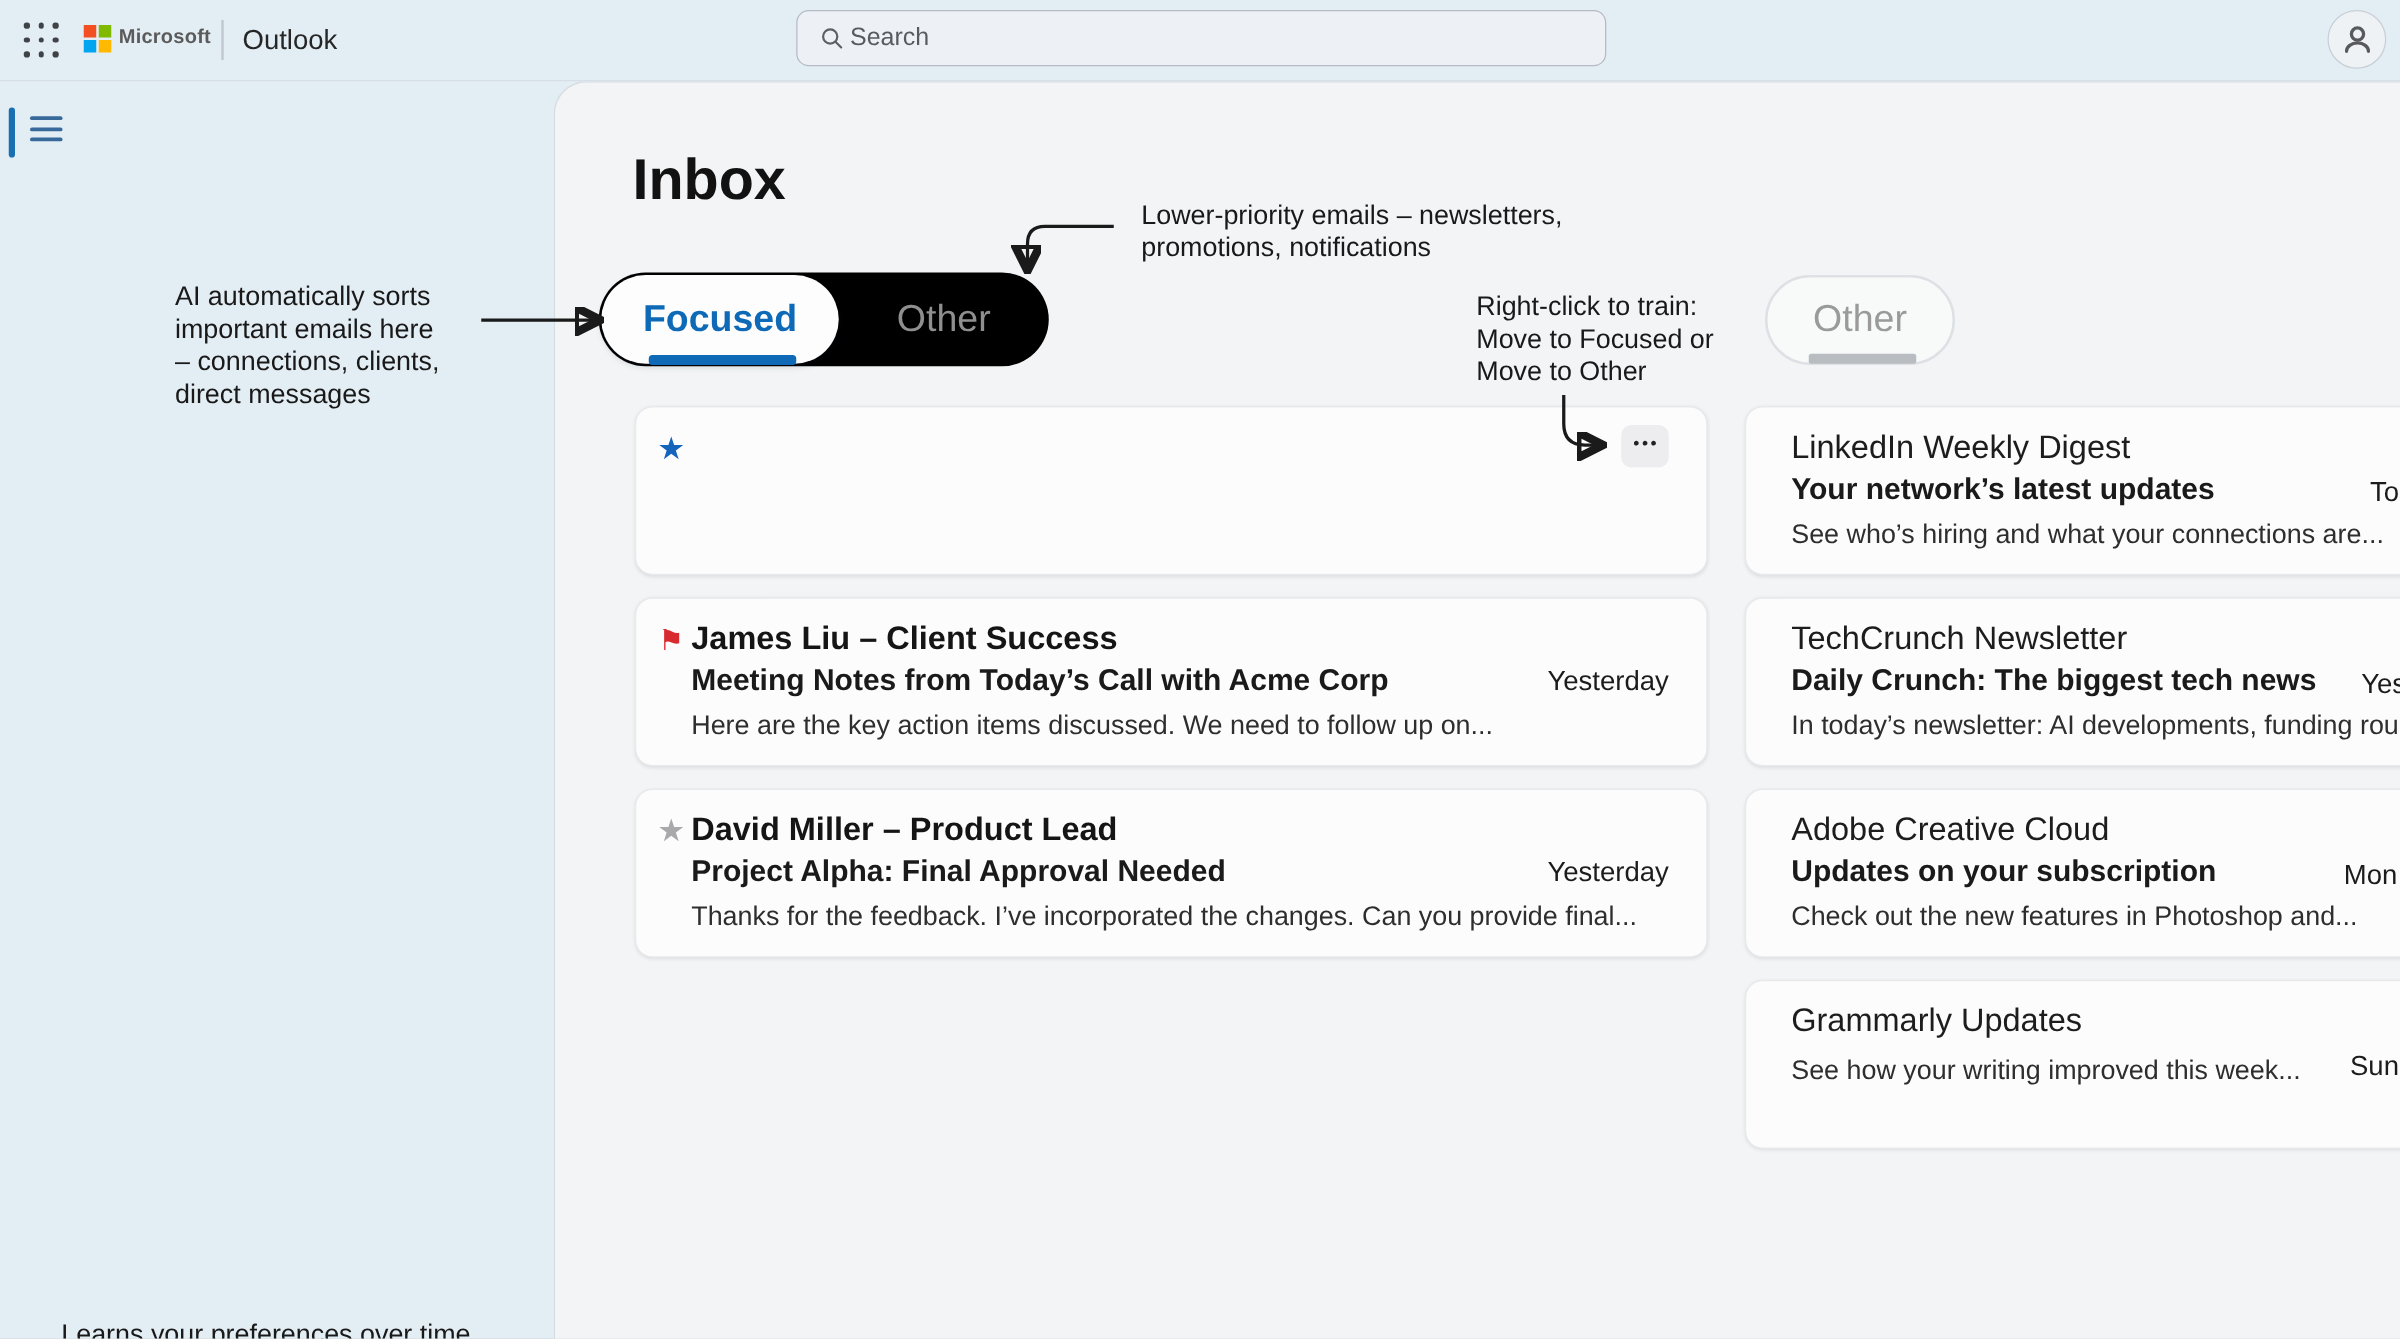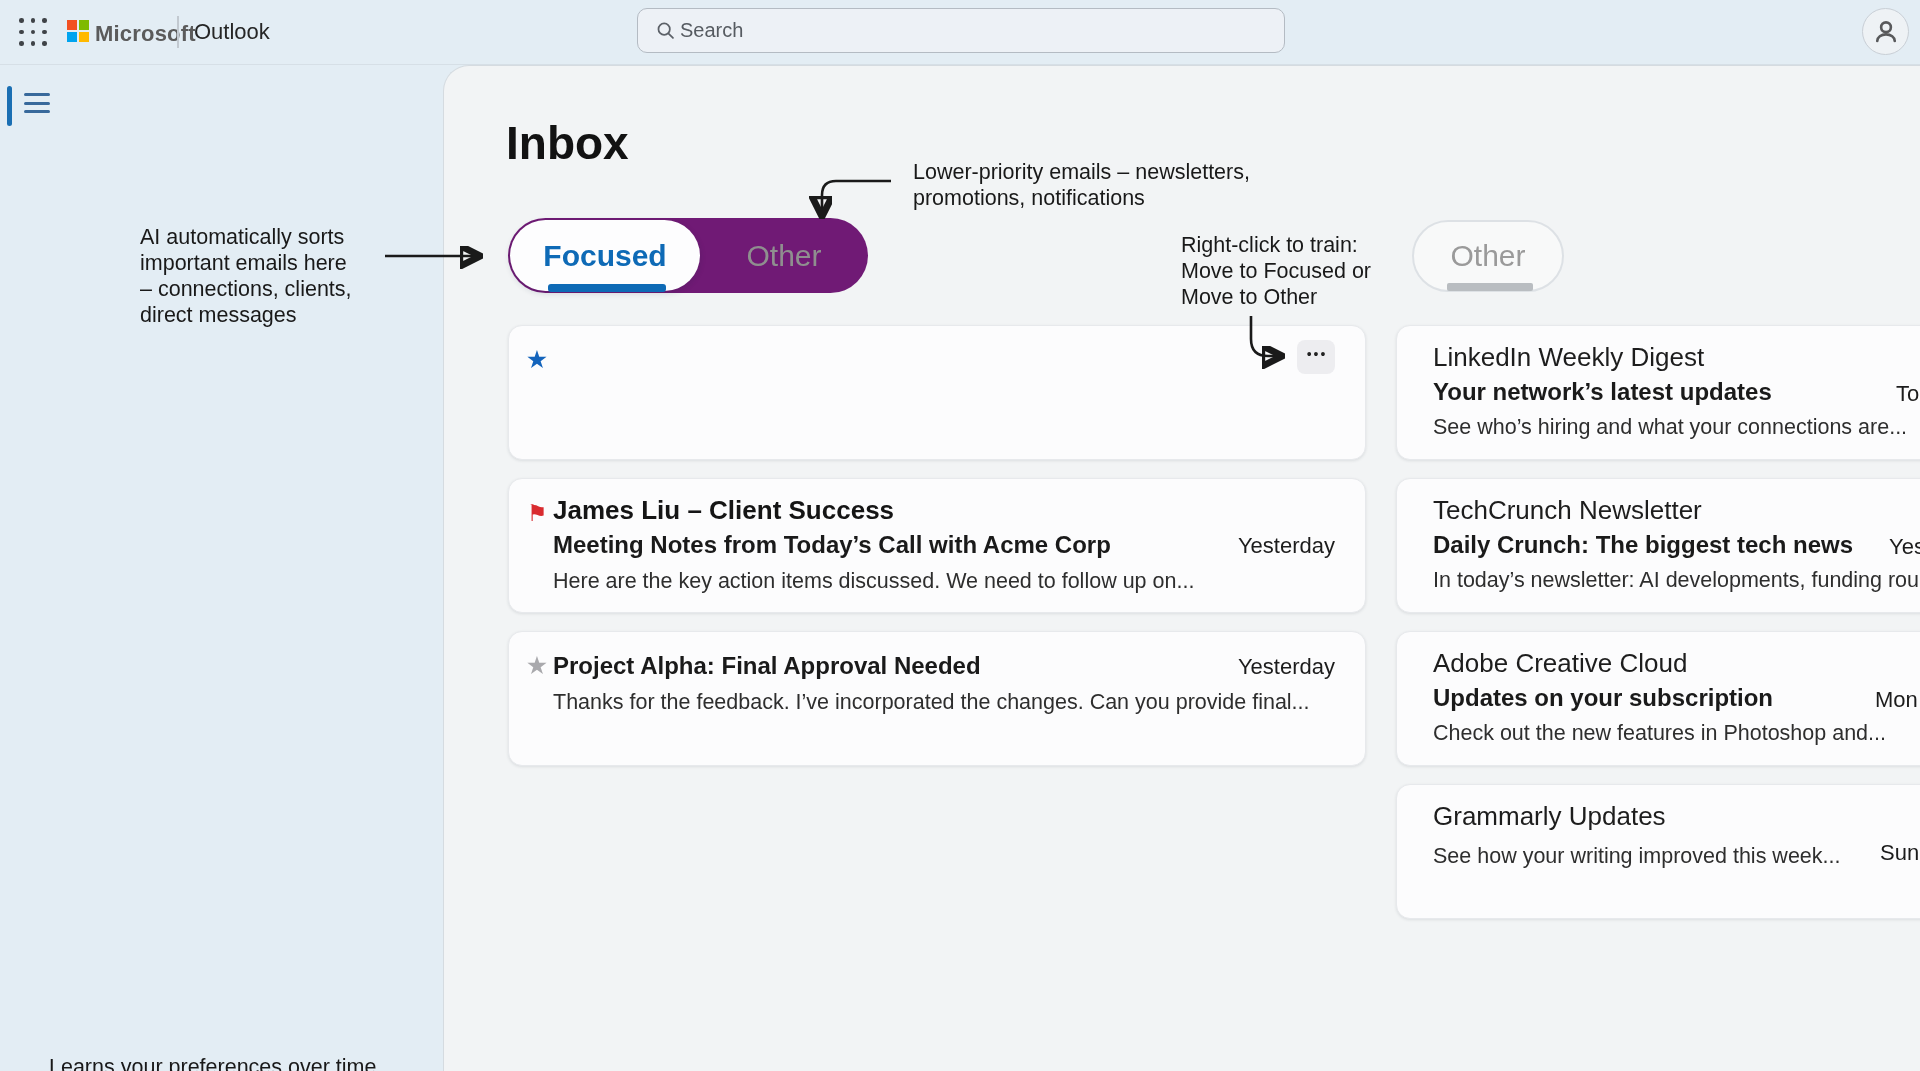--- a/index.html
+++ b/index.html
@@ -11,21 +11,21 @@
   }
   
   .topbar{position:absolute;left:0;top:0;width:1920px;height:64px;border-bottom:1px solid #d6dfe6;z-index:3;}
   .waffle{position:absolute;left:16px;top:15px;width:34px;height:34px;display:grid;
     grid-template-columns:repeat(3,1fr);align-items:center;justify-items:center;cursor:pointer;}
   .waffle i{width:4.5px;height:4.5px;border-radius:50%;background:#3f4347;}
   .mslogo{position:absolute;left:67px;top:20px;width:22px;height:22px;display:grid;
     grid-template-columns:10px 10px;grid-template-rows:10px 10px;gap:2px;}
   .mslogo b{display:block;}
   .sq-red{background:#f25022}.sq-green{background:#7fba00}.sq-blue{background:#00a4ef}.sq-yellow{background:#ffb900}
-  .brand-text{position:absolute;left:95px;top:21px;font-size:22px;font-weight:700;color:#5b5b5b;letter-spacing:.2px;}
+  .brand-text{position:absolute;left:95px;top:21px;font-size:16px;font-weight:700;color:#5b5b5b;letter-spacing:.2px;}
   .tb-divider{position:absolute;left:177px;top:16px;width:2px;height:32px;background:#c2c9d0;}
   .app-name{position:absolute;left:194px;top:19px;font-size:22px;color:#262626;}
   .searchbox{position:absolute;left:637px;top:8px;width:648px;height:45px;background:#edf1f6;
     border:1px solid #b4bbc3;border-radius:10px;display:flex;align-items:center;box-sizing:border-box;cursor:text;}
   .searchbox svg{margin-left:17px;}
   .search-text{margin-left:3px;font-size:20px;color:#565b61;}
   .account{position:absolute;left:1862px;top:8px;width:47px;height:47px;border-radius:50%;
     background:#eef2f5;border:1.5px solid #c9cfd6;display:flex;align-items:center;justify-content:center;
     box-sizing:border-box;cursor:pointer;}
   
@@ -37,21 +37,21 @@
   .ann-ai{left:140px;top:224px;}
   .ann-ai span,.ann-lower span,.ann-train span{display:block;}
   .ann-learn{left:49px;top:1054px;}
   .ann-lower{left:897px;top:159px;margin-left:16px;}
   .ann-train{left:1181px;top:232px;}
   
   .panel{position:absolute;left:443px;top:65px;width:1478px;height:1007px;background:#f2f4f5;
     border:1px solid #d5dbe0;border-right:none;border-bottom:none;border-radius:26px 0 0 0;z-index:1;}
   .page-title{position:absolute;left:506px;top:116px;z-index:2;font-size:46px;font-weight:700;color:#121212;margin:0;}
   
-  .tabs{position:absolute;left:508px;top:218px;width:360px;height:75px;border-radius:38px;background:#701a75;z-index:2;}
+  .tabs{position:absolute;left:479px;top:218px;width:360px;height:75px;border-radius:38px;background:#000000;z-index:2;}
   .tab-focused{position:absolute;left:2px;top:2px;width:190px;height:71px;border-radius:36px;background:#fdfdfe;
     box-shadow:0 2px 6px rgba(20,40,60,.16);display:flex;align-items:center;justify-content:center;cursor:pointer;}
   .tab-focused .lbl{font-size:30px;font-weight:700;color:#0e6ab6;}
   .tab-focused-bar{position:absolute;left:38px;top:64px;width:118px;height:8px;border-radius:3px;background:#0e6ab6;}
   .tab-other{position:absolute;left:192px;top:0;width:168px;height:75px;display:flex;align-items:center;
     justify-content:center;cursor:pointer;}
   .tab-other .lbl{font-size:30px;color:#8f8f8f;}
   
   .other-col-tab{position:absolute;left:1412px;top:220px;width:152px;height:72px;border-radius:36px;
     border:2px solid #dde1e5;background:rgba(255,255,255,.45);box-sizing:border-box;display:flex;
@@ -182,20 +182,21 @@
         <span class="subject">Meeting Notes from Today’s Call with Acme Corp</span>
         <span class="time">Yesterday</span>
       </div>
       <div class="preview">Here are the key action items discussed. We need to follow up on...</div>
     </div>
   </article>
 
   <article class="card card-l r2">
     <div class="icon-col"><span class="ic-star-gray">★</span></div>
     <div class="card-body">
+      <div class="sender">David Miller – Product Lead</div>
       <div class="subj-row">
         <span class="subject">Project Alpha: Final Approval Needed</span>
         <span class="time">Yesterday</span>
       </div>
       <div class="preview">Thanks for the feedback. I’ve incorporated the changes. Can you provide final...</div>
     </div>
   </article>
 
 
   <article class="card card-r r0 oc0">

